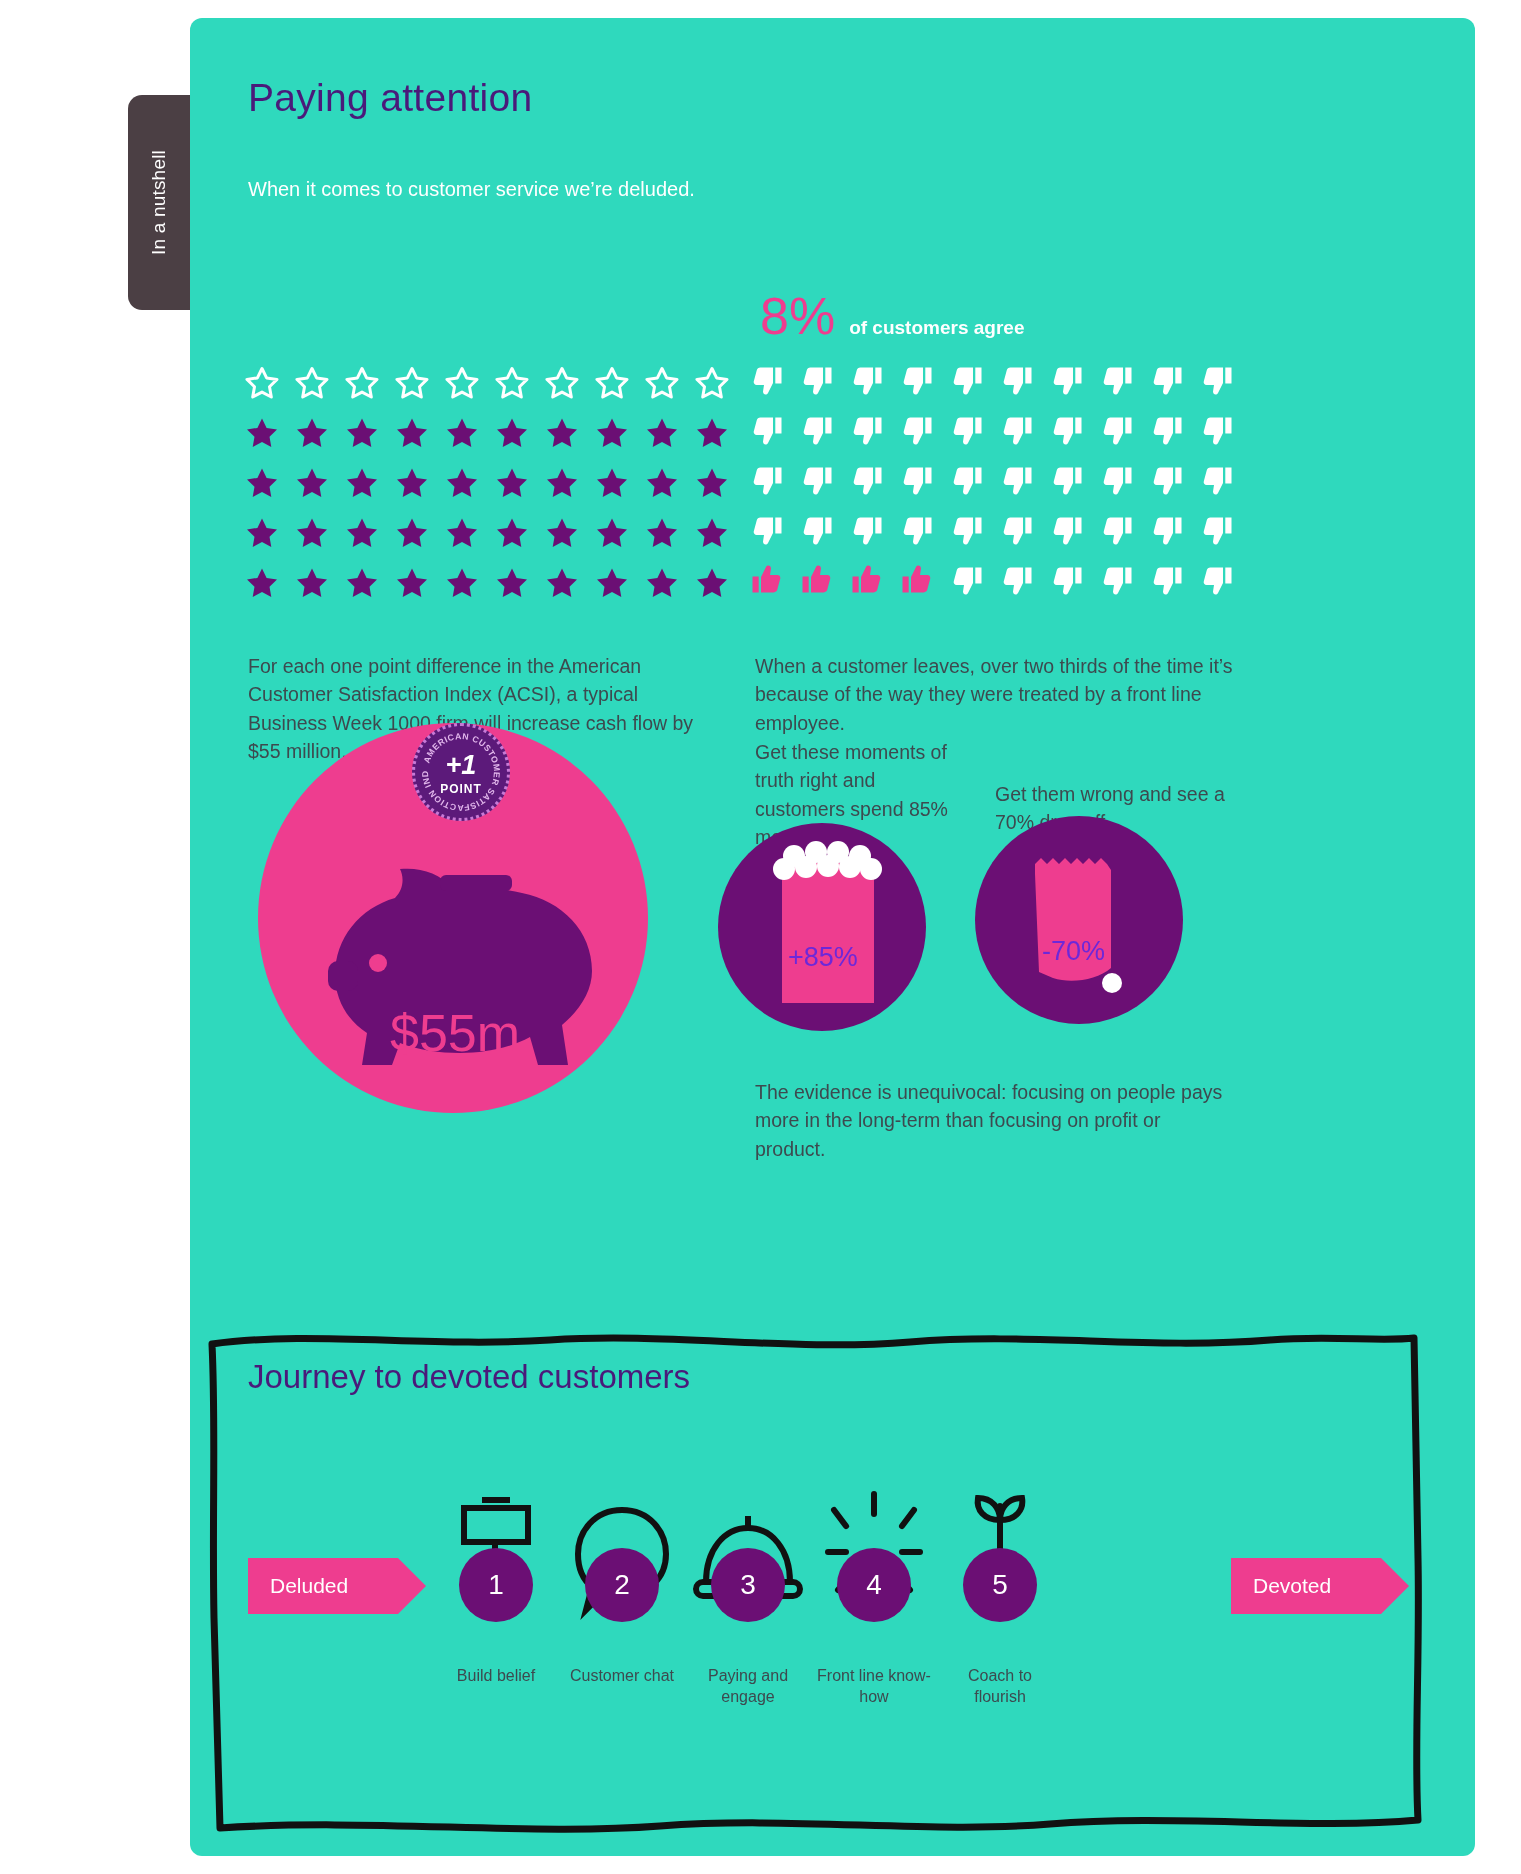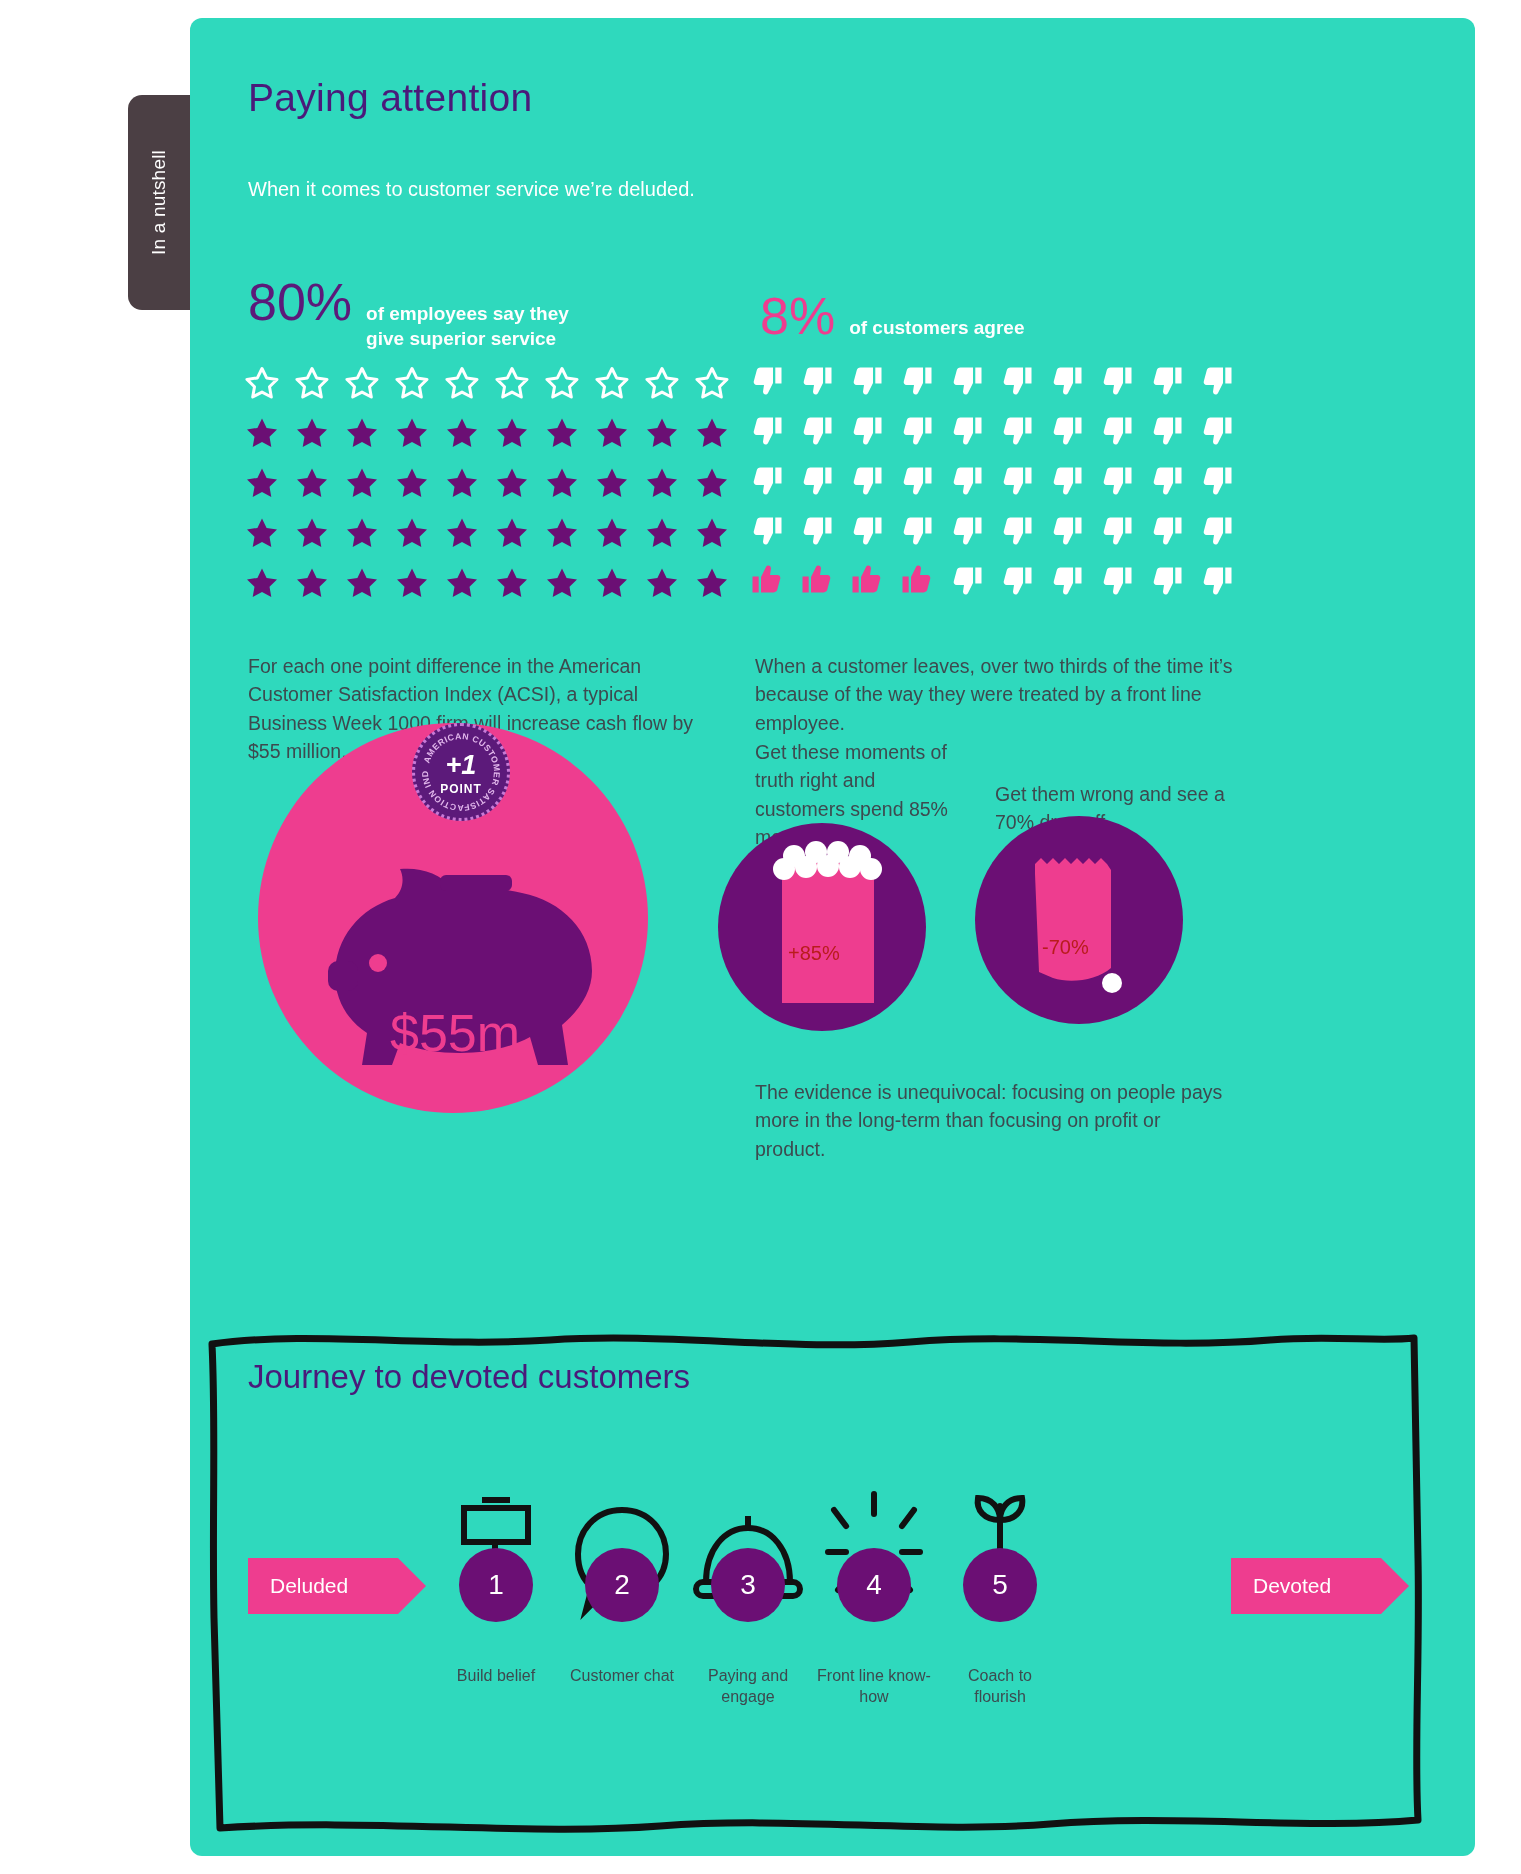--- a/index.html
+++ b/index.html
@@ -96,21 +96,21 @@
   
   .disc { position: absolute; width: 208px; height: 208px; border-radius: 50%; background: #6b0f74; }
   .disc-pop   { left: 528px; top: 805px; }
   .disc-crisp { left: 785px; top: 798px; }
   .pop-box {
     position: absolute; left: 592px; top: 845px;
     width: 92px; height: 140px; background: #ee3d8f;
   }
   .pop-kernels { position: absolute; left: 582px; top: 820px; width: 112px; height: 42px; }
   .disc-val {
-    position: absolute; font-size: 20px; color: #b91c1c; z-index: 6; text-align: center;
+    position: absolute; font-size: 27px; color: #6d28d9; z-index: 6; text-align: center;
   }
   .val-pop   { left: 598px; top: 924px; }
   .val-crisp { left: 852px; top: 918px; }
   .crisp-bag { position: absolute; left: 841px; top: 838px; width: 84px; height: 130px; }
   .crisp-dot { position: absolute; left: 912px; top: 955px; width: 20px; height: 20px;
                border-radius: 50%; background: #ffffff; }
 
   
   .journey {
     position: absolute; left: 0px; top: 1300px;
@@ -150,27 +150,20 @@
 
   <div class="side-tab">
     <span>In a nutshell</span>
   </div>
 
   <div class="card">
 
     <h1 class="title">Paying attention</h1>
     <div class="subtitle">When it comes to customer service we’re deluded.</div>
 
-    <div class="stat stat-left">
-      <span class="num">80%</span>
-      <span class="lbl">
-        <span>of employees say they</span><br>
-        <span>give superior service</span>
-      </span>
-    </div>
 
     <div class="stat stat-right">
       <span class="num">8%</span>
       <span class="lbl">of customers agree</span>
     </div>
 
     <div class="grid star-grid" id="star-grid">
         <div class="row">
           <svg viewBox="0 0 34 34" class="ico">
             <path d="M17 2.5 L21.6 11.9 L32 13.4 L24.5 20.7 L26.3 31 L17 26.1 L7.7 31 L9.5 20.7 L2 13.4 L12.4 11.9 Z" fill="none" stroke="#ffffff" stroke-width="3" stroke-linejoin="round"></path>

